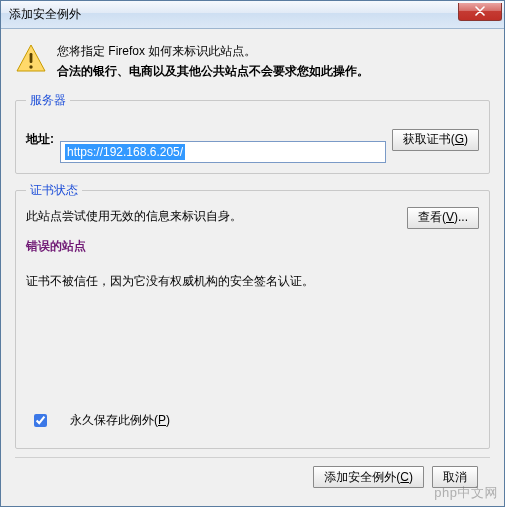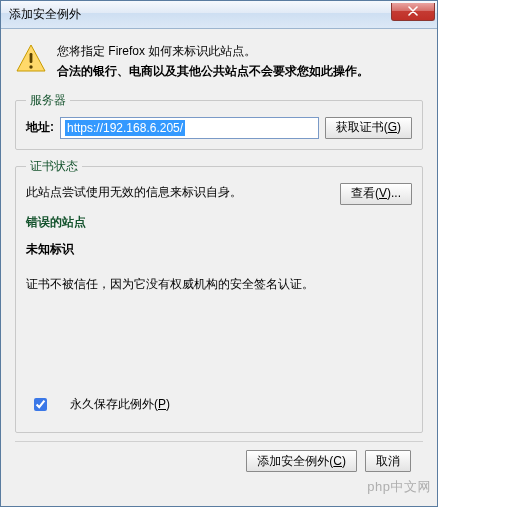--- a/index.html
+++ b/index.html
@@ -6,21 +6,21 @@
   body {
     margin: 0;
     font-family: "Microsoft YaHei", "SimSun", Tahoma, sans-serif;
     font-size: 12px;
     background: #fff;
     width: 507px;
     height: 509px;
     overflow: hidden;
   }
   .window {
-    width: 438px;
+    width: 505px;
     height: 507px;
     border: 1px solid #5a7ca0;
     background: #f0f0f0;
     display: flex;
     flex-direction: column;
     position: relative;
   }
   .titlebar {
     height: 28px;
     background: linear-gradient(to bottom, #f6f9fd 0%, #e1eaf6 45%, #cedff2 46%, #dce8f6 100%);
@@ -43,54 +43,55 @@
     border-top: none;
     border-radius: 0 0 3px 3px;
     display: flex;
     align-items: center;
     justify-content: center;
     color: #fff;
   }
   .close-btn svg { width: 10px; height: 10px; }
   .content {
     flex: 1;
-    padding: 12px 14px 26px 14px;
+    padding: 12px 14px 10px 14px;
     display: flex;
     flex-direction: column;
   }
   .intro {
     display: flex;
     gap: 10px;
     margin-bottom: 10px;
   }
   .warn-icon { flex: 0 0 auto; margin-top: 2px; }
   .intro-text { line-height: 1.7; }
   .intro-text .bold { font-weight: bold; }
   fieldset {
     border: 1px solid #c9c9c9;
     border-radius: 2px;
     margin: 0 0 8px 0;
     padding: 8px 10px 10px 10px;
   }
-  legend { padding: 0 4px; color: #14532d; }
+  legend { padding: 0 4px; color: #1d4ed8; }
   .addr-row {
     display: flex;
     align-items: center;
     gap: 6px;
   }
   .addr-label { white-space: nowrap; font-weight: bold; }
   .addr-input {
     flex: 1;
     height: 22px;
     border: 1px solid #7a9ac7;
     background: #fff;
     padding: 2px 4px;
     font: inherit;
     display: flex;
     align-items: center;
+    margin-top: 24px;
   }
   .addr-input .sel {
     background: #3399ff;
     color: #fff;
     padding: 1px 2px;
     display: inline-block;
   }
   .btn {
     height: 22px;
     padding: 0 10px;
@@ -103,21 +104,21 @@
   }
   .btn u { text-decoration: underline; }
   .status-row1 {
     display: flex;
     justify-content: space-between;
     align-items: flex-start;
     margin-bottom: 6px;
   }
   .status-row1 .txt { line-height: 1.6; }
   .bold { font-weight: bold; }
-  .red { color: #14532d; font-weight: bold; }
+  .red { color: #701a75; font-weight: bold; }
   .spacer { flex: 1; }
   .para { margin: 10px 0 6px 0; line-height: 1.6; }
   .savebox {
     padding-left: 4px;
     margin-bottom: 8px;
     display: flex;
     align-items: center;
     gap: 20px;
   }
   .savebox input[type=checkbox] {
@@ -129,21 +130,21 @@
     border-top: 1px solid #d0d0d0;
     background: #f0f0f0;
     padding: 8px 12px;
     display: flex;
     justify-content: flex-end;
     gap: 8px;
   }
   .watermark {
     position: absolute;
     right: 6px;
-    bottom: 10px;
+    bottom: 4px;
     font-size: 13px;
     color: rgba(120,120,120,0.55);
     pointer-events: none;
     letter-spacing: 0.5px;
   }
 </style>
 </head>
 <body>
 
 <div class="window">
@@ -190,21 +191,20 @@
       <legend>证书状态</legend>
 
       <div class="status-row1">
         <div class="txt">此站点尝试使用无效的信息来标识自身。</div>
         <button class="btn">
           <span>查看</span>(<u>V</u>)...
         </button>
       </div>
 
       <div class="red para" style="margin-top:2px;">错误的站点</div>
-      <div class="bold para" style="margin-top:2px;">未知标识</div>
       <div class="para">证书不被信任，因为它没有权威机构的安全签名认证。</div>
 
       <div class="spacer"></div>
 
       <div class="savebox">
         <input type="checkbox" id="perm" checked="" style="">
         <label for="perm">
           <span>永久保存此例外</span>(<u>P</u>)
         </label>
       </div>

